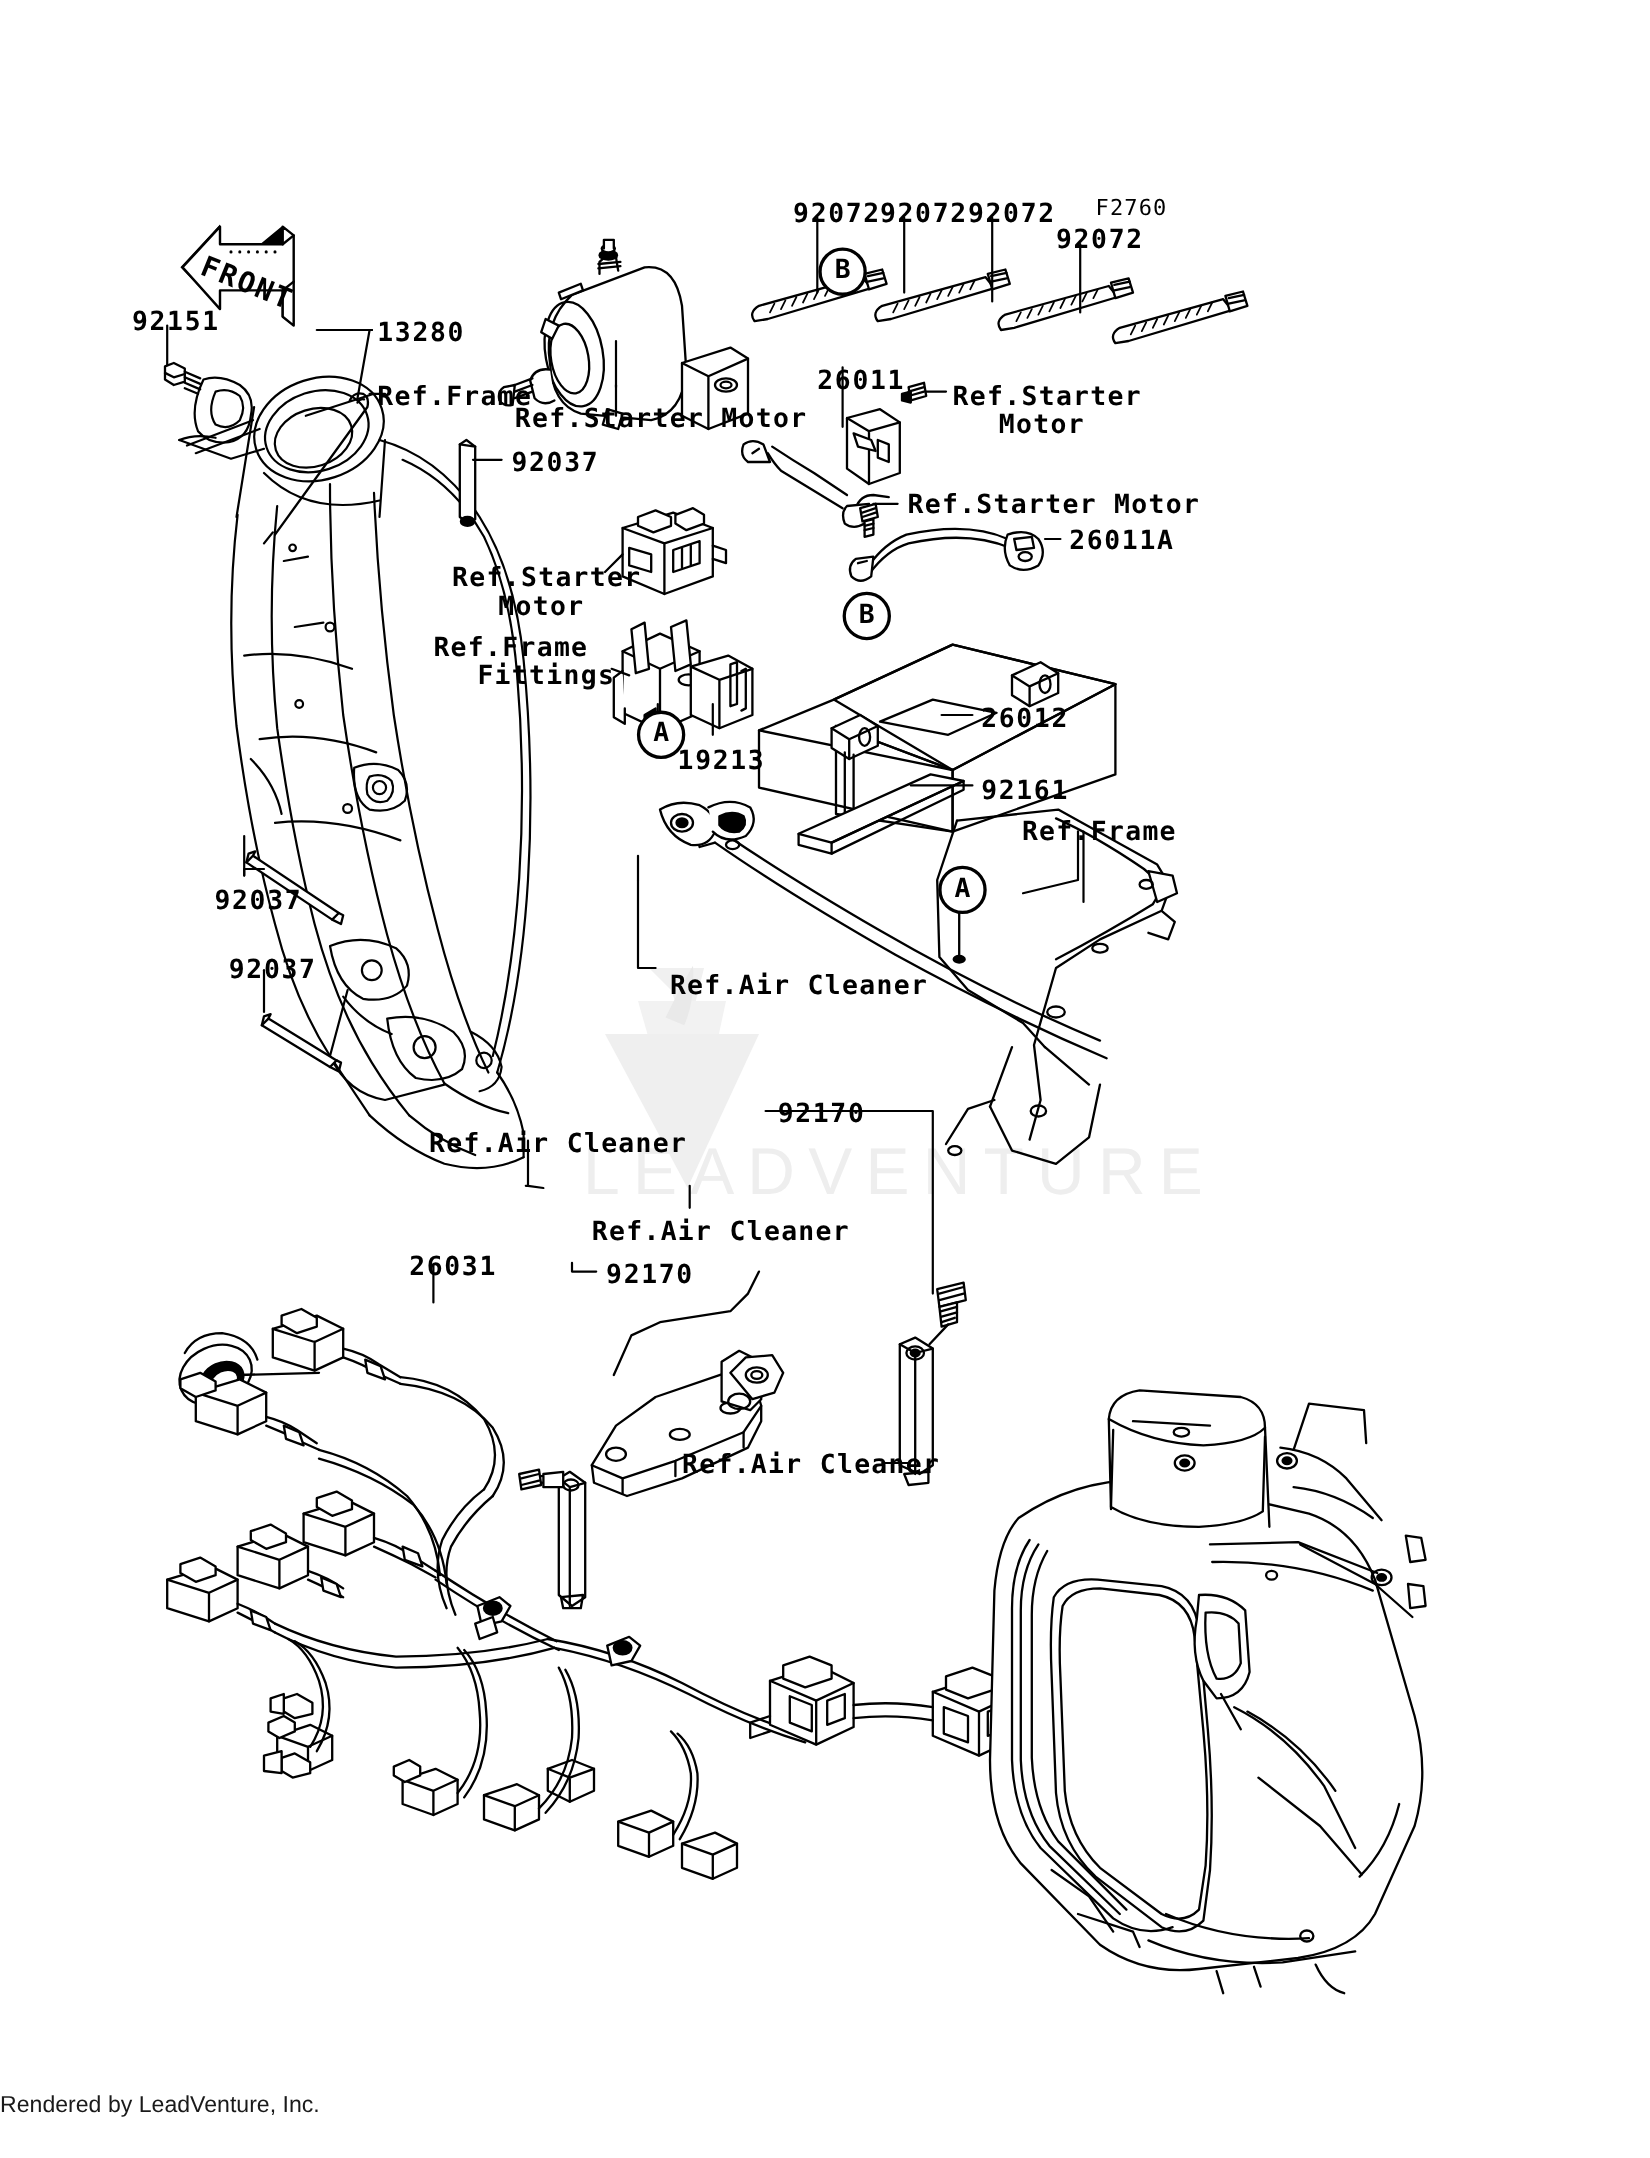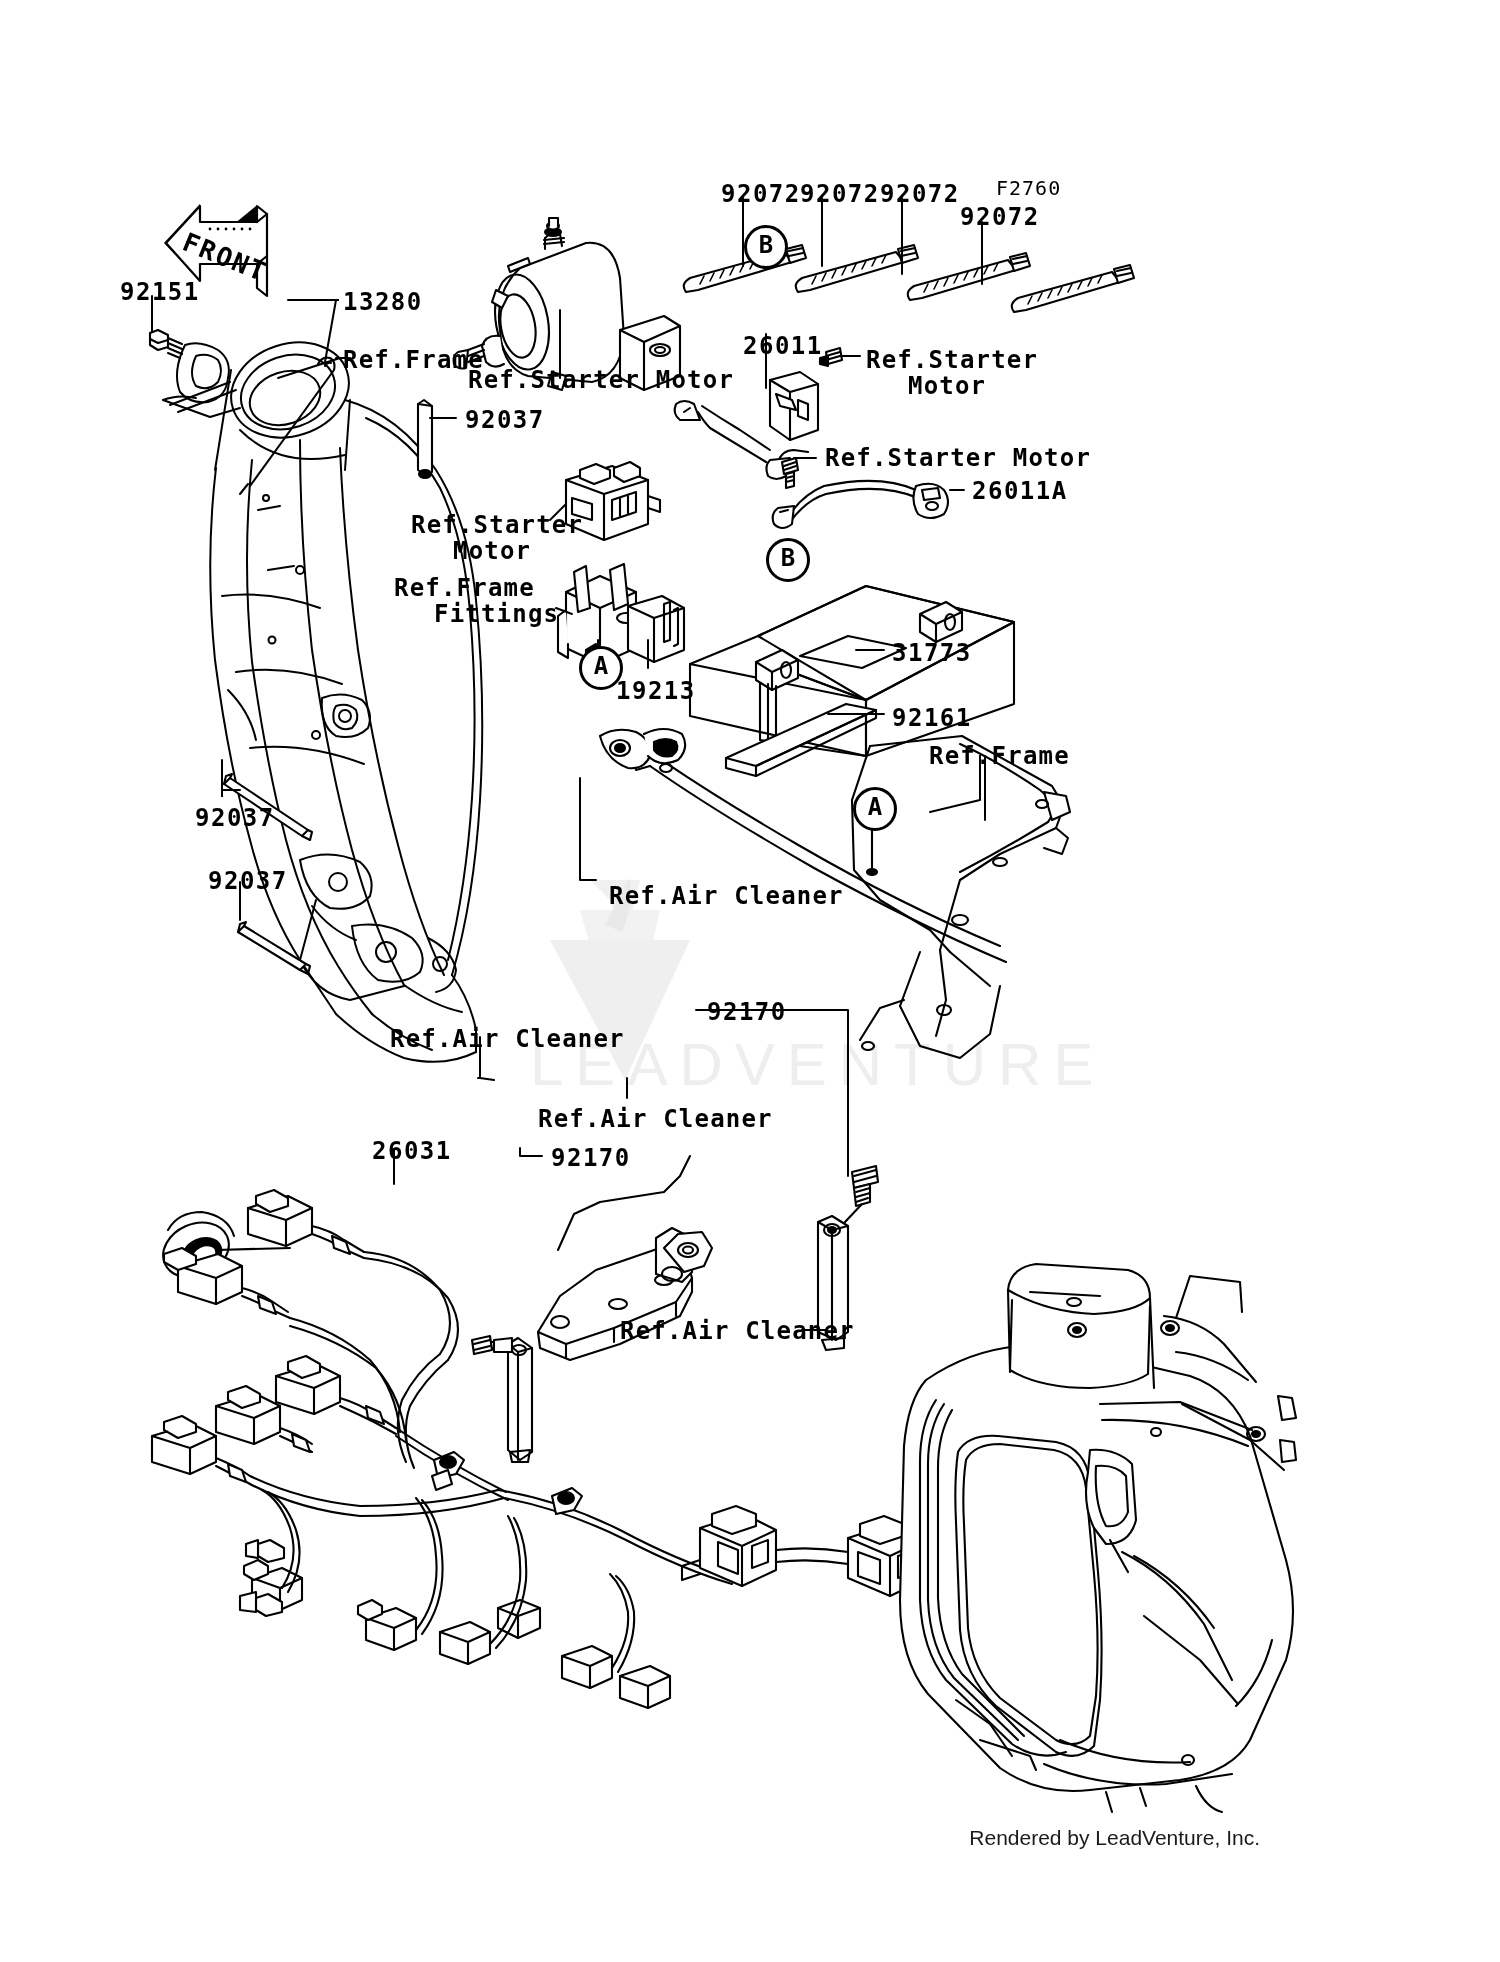--- a/index.html
+++ b/index.html
@@ -75,23 +75,23 @@
     font-weight: bold;
     line-height: 34px;
     text-align: center;
     color: #000;
     z-index: 4;
   }
   
   .footer {
     position: absolute;
     left: 0;
-    top: 1826px;
+    top: 1902px;
     width: 1260px;
-    text-align: right;
+    text-align: left;
     font-family: "Liberation Sans", sans-serif;
     font-size: 21px;
     color: #1a1a1a;
     z-index: 3;
   }
 </style>
 </head>
 <body>
 
 <div id="page">
@@ -734,21 +734,21 @@
   <div class="lbl ref" style="left:908px;top:372px;">Motor</div>
   <div class="lbl ref" style="left:825px;top:444px;">Ref.Starter Motor</div>
   <div class="lbl" style="left:972px;top:477px;">26011A</div>
 
   <div class="lbl ref" style="left:411px;top:511px;">Ref.Starter</div>
   <div class="lbl ref" style="left:453px;top:537px;">Motor</div>
   <div class="lbl ref" style="left:394px;top:574px;">Ref.Frame</div>
   <div class="lbl ref" style="left:434px;top:600px;">Fittings</div>
   <div class="lbl" style="left:616px;top:677px;">19213</div>
 
-  <div class="lbl" style="left:892px;top:639px;">31773</div>
+  <div class="lbl" style="left:892px;top:639px;">26012</div>
   <div class="lbl" style="left:892px;top:704px;text-align:center;">92161</div>
   <div class="lbl ref" style="left:929px;top:742px;">Ref.Frame</div>
 
   <div class="lbl" style="left:195px;top:804px;">92037</div>
   <div class="lbl" style="left:208px;top:867px;">92037</div>
 
   <div class="lbl ref" style="left:609px;top:882px;">Ref.Air Cleaner</div>
   <div class="lbl ref" style="left:390px;top:1025px;">Ref.Air Cleaner</div>
   <div class="lbl" style="left:707px;top:998px;">92170</div>
   <div class="lbl ref" style="left:538px;top:1105px;">Ref.Air Cleaner</div>

